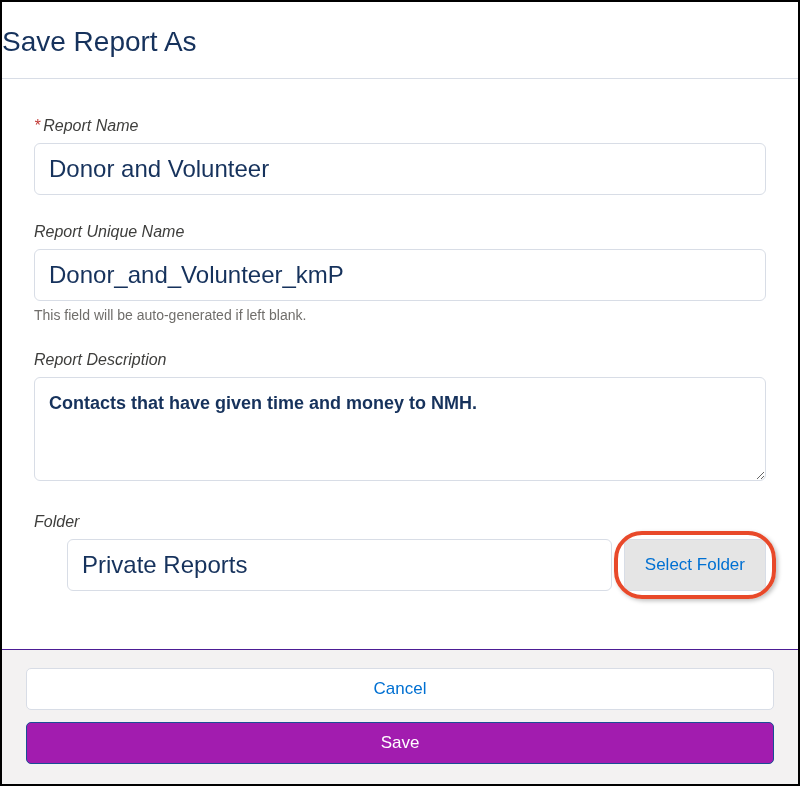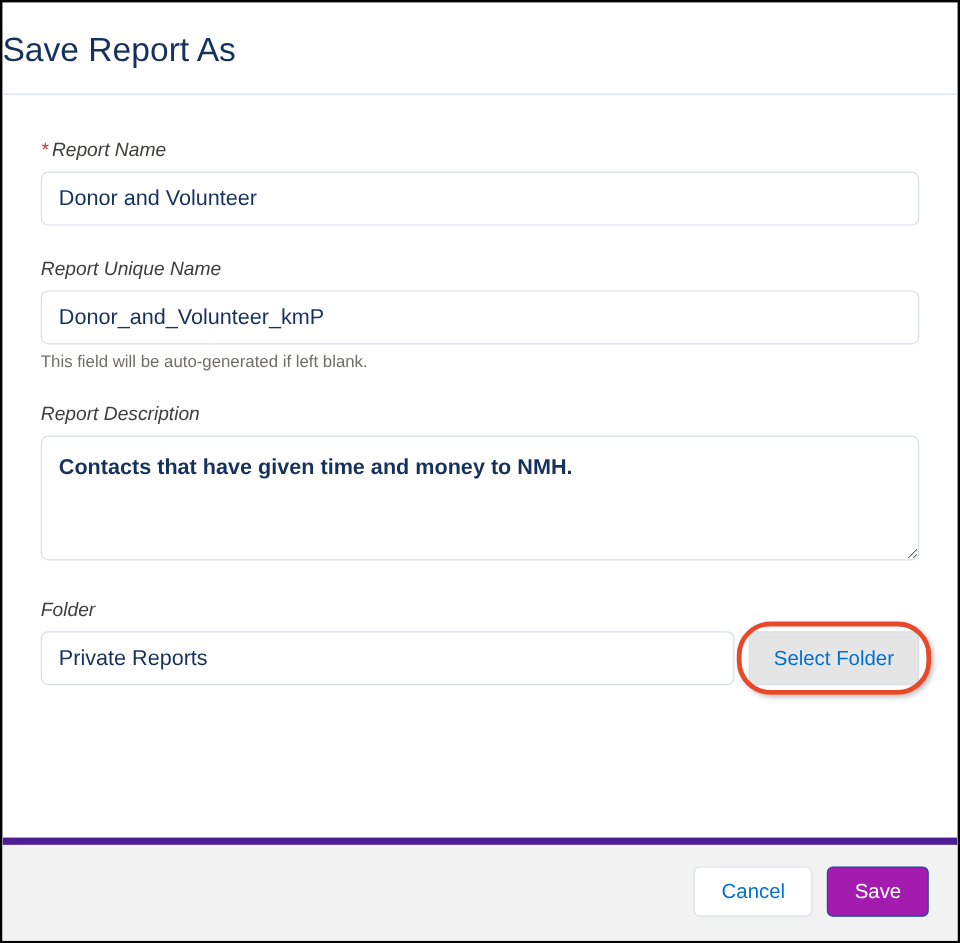--- a/index.html
+++ b/index.html
@@ -45,21 +45,21 @@
       margin-bottom: 8px;
       font-style: italic;
     }
     .required-mark {
       color: #c23934;
       margin-right: 3px;
     }
     .text-input {
       width: 100%;
       padding: 11px 14px;
-      font-size: 18px;
+      font-size: 24px;
       color: #16325c;
       border: 1px solid #d8dde6;
       border-radius: 6px;
       background: #fff;
       font-family: inherit;
     }
     .textarea {
       width: 100%;
       padding: 13px 14px;
       font-size: 18px;
@@ -78,20 +78,21 @@
       color: #706e6b;
       margin-top: 6px;
     }
     .folder-row {
       display: flex;
       gap: 12px;
       align-items: stretch;
     }
     .folder-input-wrap {
       flex: 1;
+      margin-left: 33px;
     }
     .select-folder-wrap {
       position: relative;
     }
     .select-folder-btn {
       padding: 11px 20px;
       font-size: 17px;
       color: #0070d2;
       background: #e5e5e5;
       border: 1px solid #d8dde6;
@@ -106,25 +107,26 @@
       left: -10px;
       right: -10px;
       bottom: -8px;
       border: 4px solid #e8492a;
       border-radius: 28px;
       pointer-events: none;
       box-shadow: 2px 2px 4px rgba(0,0,0,0.25);
     }
     .footer {
       background: #f3f2f2;
-      border-top: 6px solid #4c1d95;
+      border-top: 1px solid #4c1d95;
       padding: 18px 24px 20px 24px;
       display: flex;
       justify-content: flex-end;
       gap: 12px;
+      flex-direction: column;
     }
     .btn {
       padding: 10px 22px;
       font-size: 17px;
       border-radius: 5px;
       cursor: pointer;
       font-family: inherit;
     }
     .btn-neutral {
       background: #fff;

